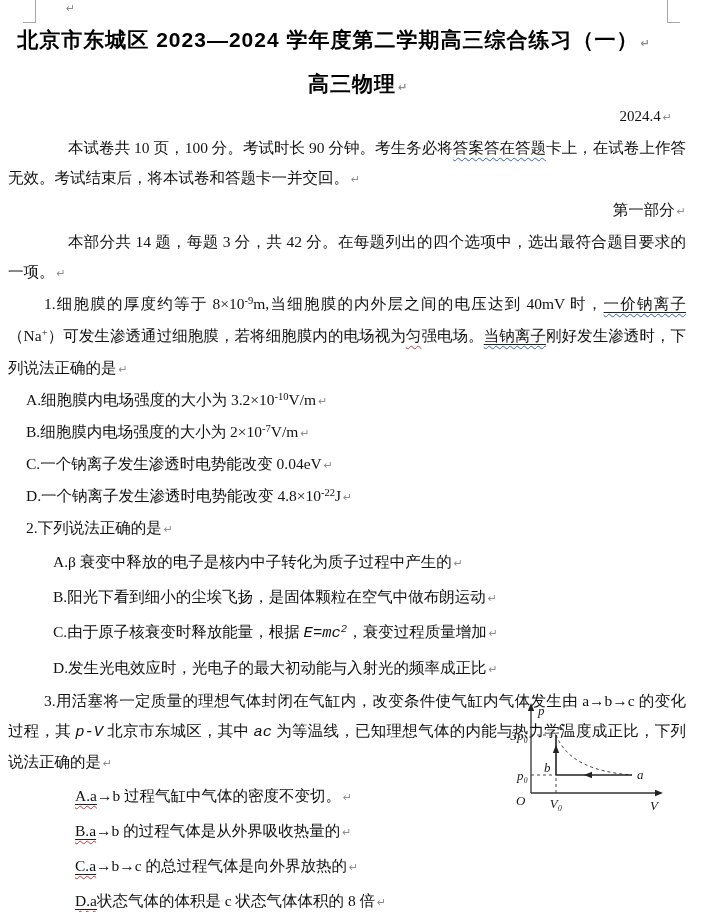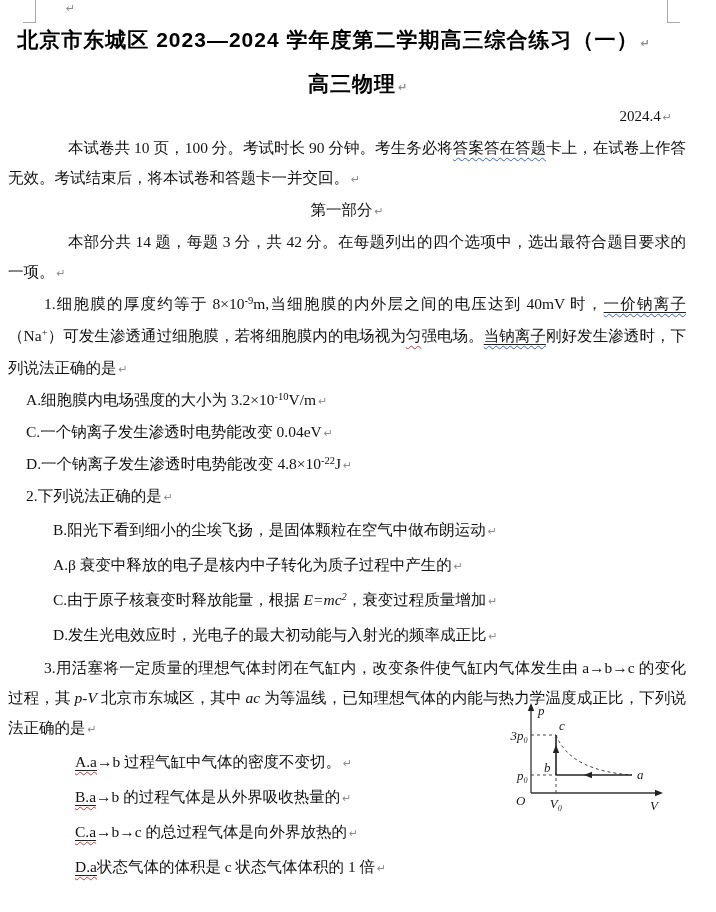--- a/index.html
+++ b/index.html
@@ -12,28 +12,28 @@
   .top-pilcrow{position:absolute;left:64px;top:2px;}
   .title{position:absolute;top:26px;left:0;width:668px;text-align:center;
          font-family:"Liberation Sans","DejaVu Sans",sans-serif;font-weight:700;
          font-size:21px;color:#000;letter-spacing:1px;}
   .subtitle{position:absolute;top:70px;left:0;width:716px;text-align:center;
          font-family:"Liberation Sans","DejaVu Sans",sans-serif;font-weight:700;
          font-size:21px;color:#000;letter-spacing:1px;}
   .date{position:absolute;top:108px;right:44px;font-size:15px;color:#111;}
   .content{position:absolute;left:8px;top:133px;width:678px;font-size:15.5px;}
   .p{margin:0;line-height:30px;text-align:justify;}
-  .center{text-align:center;}
+  .center{text-align:right;}
   .ind2{text-indent:60px;}
   .ind1{text-indent:36px;}
   .opt{margin-left:18px;}
   .optq2{margin-left:45px;line-height:33px;}
   .optq3{margin-left:67px;line-height:33px;}
   .sup{font-size:10.5px;position:relative;top:-0.45em;}
-  .it{font-style:italic;}
+  .it{font-style:italic;font-family:Liberation Mono, monospace;}
   .ul{text-decoration:underline;text-decoration-color:#222;text-underline-offset:3px;}
   .wavy-blue{text-decoration-line:underline;text-decoration-style:wavy;
              text-decoration-color:#2f5fd0;text-decoration-thickness:1px;text-underline-offset:4px;}
   .wavy-red{text-decoration-line:underline;text-decoration-style:wavy;
             text-decoration-color:#cf3333;text-decoration-thickness:1px;text-underline-offset:4px;}
   .pv{position:absolute;left:498px;top:698px;}
   .pv .axis{stroke:#333;stroke-width:1.3;fill:none;}
   .pv .solid{stroke:#222;stroke-width:1.6;fill:none;}
   .pv .dash{stroke:#444;stroke-width:1;fill:none;stroke-dasharray:3,3;}
   .pv .head{fill:#222;stroke:none;}
@@ -60,44 +60,45 @@
     <p class="p ind2"><span>本试卷共 10 页，100 分。考试时长 90 分钟。考生务必将</span><span class="wavy-blue">答案答在答题</span><span>卡上，在试卷上作答无效。考试结束后，将本试卷和答题卡一并交回。</span><span class="pilcrow">↵</span></p>
 
     <p class="p center"><span>第一部分</span><span class="pilcrow">↵</span></p>
 
     <p class="p ind2"><span>本部分共 14 题，每题 3 分，共 42 分。在每题列出的四个选项中，选出最符合题目要求的一项。</span><span class="pilcrow">↵</span></p>
 
     <p class="p ind1"><span>1.细胞膜的厚度约等于 8×10</span><span class="sup">-9</span><span>m,当细胞膜的内外层之间的电压达到 40mV 时，</span><span class="ul"><span class="wavy-blue">一价钠离子</span></span><span>（Na</span><span class="sup">+</span><span>）可发生渗透通过细胞膜，若将细胞膜内的电场视为</span><span class="wavy-red">匀</span><span>强电场。</span><span class="ul"><span class="wavy-blue">当钠离子</span></span><span>刚好发生渗透时，下列说法正确的是</span><span class="pilcrow">↵</span></p>
 
     <p class="p opt"><span>A.细胞膜内电场强度的大小为 3.2×10</span><span class="sup">-10</span><span>V/m</span><span class="pilcrow">↵</span></p>
 
+    <p class="p opt"><span>B.细胞膜内电场强度的大小为 2×10</span><span class="sup">-7</span><span>V/m</span><span class="pilcrow">↵</span></p>
 
     <p class="p opt"><span>C.一个钠离子发生渗透时电势能改变 0.04eV</span><span class="pilcrow">↵</span></p>
 
     <p class="p opt"><span>D.一个钠离子发生渗透时电势能改变 4.8×10</span><span class="sup">-22</span><span>J</span><span class="pilcrow">↵</span></p>
 
     <p class="p opt"><span>2.下列说法正确的是</span><span class="pilcrow">↵</span></p>
 
+    <p class="p optq2"><span>A.β 衰变中释放的电子是核内中子转化为质子过程中产生的</span><span class="pilcrow">↵</span></p>
+
     <p class="p optq2"><span>B.阳光下看到细小的尘埃飞扬，是固体颗粒在空气中做布朗运动</span><span class="pilcrow">↵</span></p>
-
-    <p class="p optq2"><span>A.β 衰变中释放的电子是核内中子转化为质子过程中产生的</span><span class="pilcrow">↵</span></p>
 
     <p class="p optq2"><span>C.由于原子核衰变时释放能量，根据 </span><span class="it">E=mc</span><span class="sup it">2</span><span>，衰变过程质量增加</span><span class="pilcrow">↵</span></p>
 
     <p class="p optq2"><span>D.发生光电效应时，光电子的最大初动能与入射光的频率成正比</span><span class="pilcrow">↵</span></p>
 
     <p class="p ind1"><span>3.用活塞将一定质量的理想气体封闭在气缸内，改变条件使气缸内气体发生由 a→b→c 的变化过程，其 </span><span class="it">p-V</span><span> 北京市东城区，其中 </span><span class="it">ac</span><span> 为等温线，已知理想气体的内能与热力学温度成正比，下列说法正确的是</span><span class="pilcrow">↵</span></p>
 
     <p class="p optq3"><span class="ul"><span class="wavy-red">A.a</span></span><span>→b 过程气缸中气体的密度不变切。</span><span class="pilcrow">↵</span></p>
 
     <p class="p optq3"><span class="ul"><span class="wavy-red">B.a</span></span><span>→b 的过程气体是从外界吸收热量的</span><span class="pilcrow">↵</span></p>
 
     <p class="p optq3"><span class="ul"><span class="wavy-red">C.a</span></span><span>→b→c 的总过程气体是向外界放热的</span><span class="pilcrow">↵</span></p>
 
-    <p class="p optq3"><span class="ul"><span class="wavy-red">D.a</span></span><span>状态气体的体积是 c 状态气体体积的 1 倍</span><span class="pilcrow">↵</span></p>
+    <p class="p optq3"><span class="ul"><span class="wavy-red">D.a</span></span><span>状态气体的体积是 c 状态气体体积的 8 倍</span><span class="pilcrow">↵</span></p>
 
   </div>
 
   <svg class="pv" width="172" height="118" viewBox="0 0 172 118">
 
     <line class="axis" x1="33" y1="95" x2="33" y2="11"></line>
     <polygon class="head" points="33,5 29.8,13 36.2,13"></polygon>
     <line class="axis" x1="33" y1="95" x2="159" y2="95"></line>
     <polygon class="head" points="165,95 157,91.8 157,98.2"></polygon>
 

